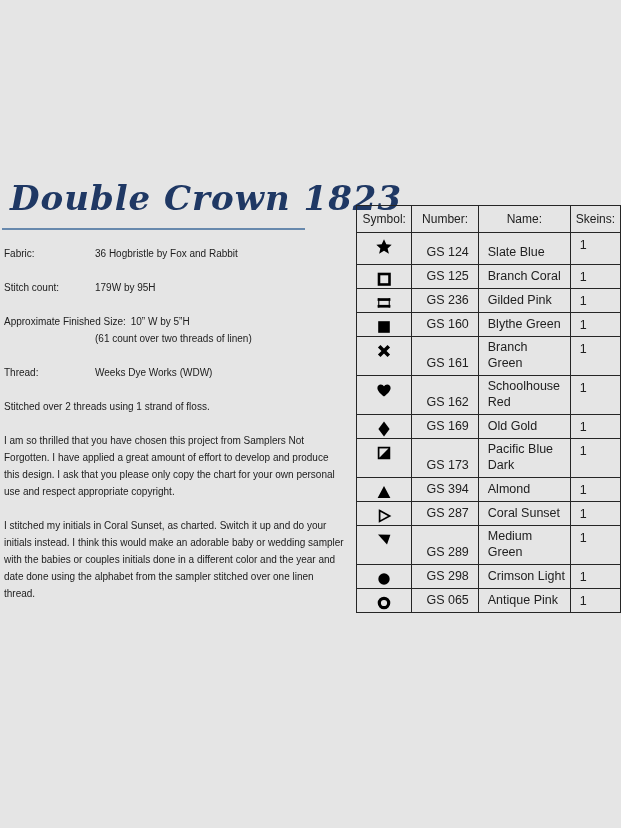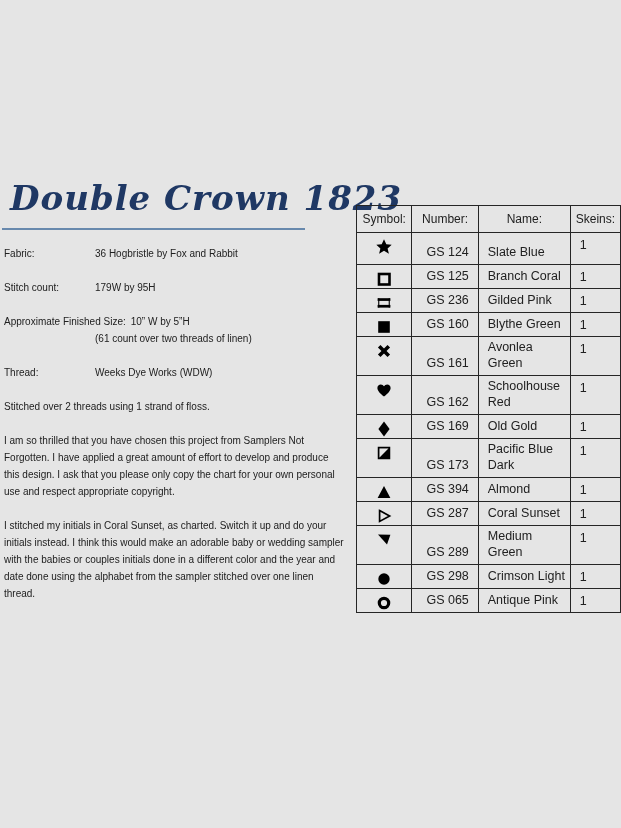--- a/index.html
+++ b/index.html
@@ -140,21 +140,21 @@
             </svg></td>
           <td class="num">GS 160</td>
           <td class="nam">Blythe Green</td>
           <td class="ske">1</td>
         </tr>
         <tr>
           <td class="sym"><svg width="18" height="18" viewBox="0 0 18 18" xmlns="http://www.w3.org/2000/svg">
               <path d="M4.2 4.2 L13.8 13.8 M13.8 4.2 L4.2 13.8" stroke="#000" stroke-width="3.6" stroke-linecap="butt"></path>
             </svg></td>
           <td class="num">GS 161</td>
-          <td class="nam">Avonlea
+          <td class="nam">Branch
 Green</td>
           <td class="ske">1</td>
         </tr>
         <tr>
           <td class="sym"><svg width="18" height="18" viewBox="0 0 18 18" xmlns="http://www.w3.org/2000/svg">
               <path fill="#000" d="M9 15.6 C5.1 12.2 2.4 9.7 2.4 6.9 C2.4 4.9 3.9 3.4 5.8 3.4 C7.2 3.4 8.4 4.2 9 5.3 C9.6 4.2 10.8 3.4 12.2 3.4 C14.1 3.4 15.6 4.9 15.6 6.9 C15.6 9.7 12.9 12.2 9 15.6 Z"></path>
             </svg></td>
           <td class="num">GS 162</td>
           <td class="nam">Schoolhouse
 Red</td>

